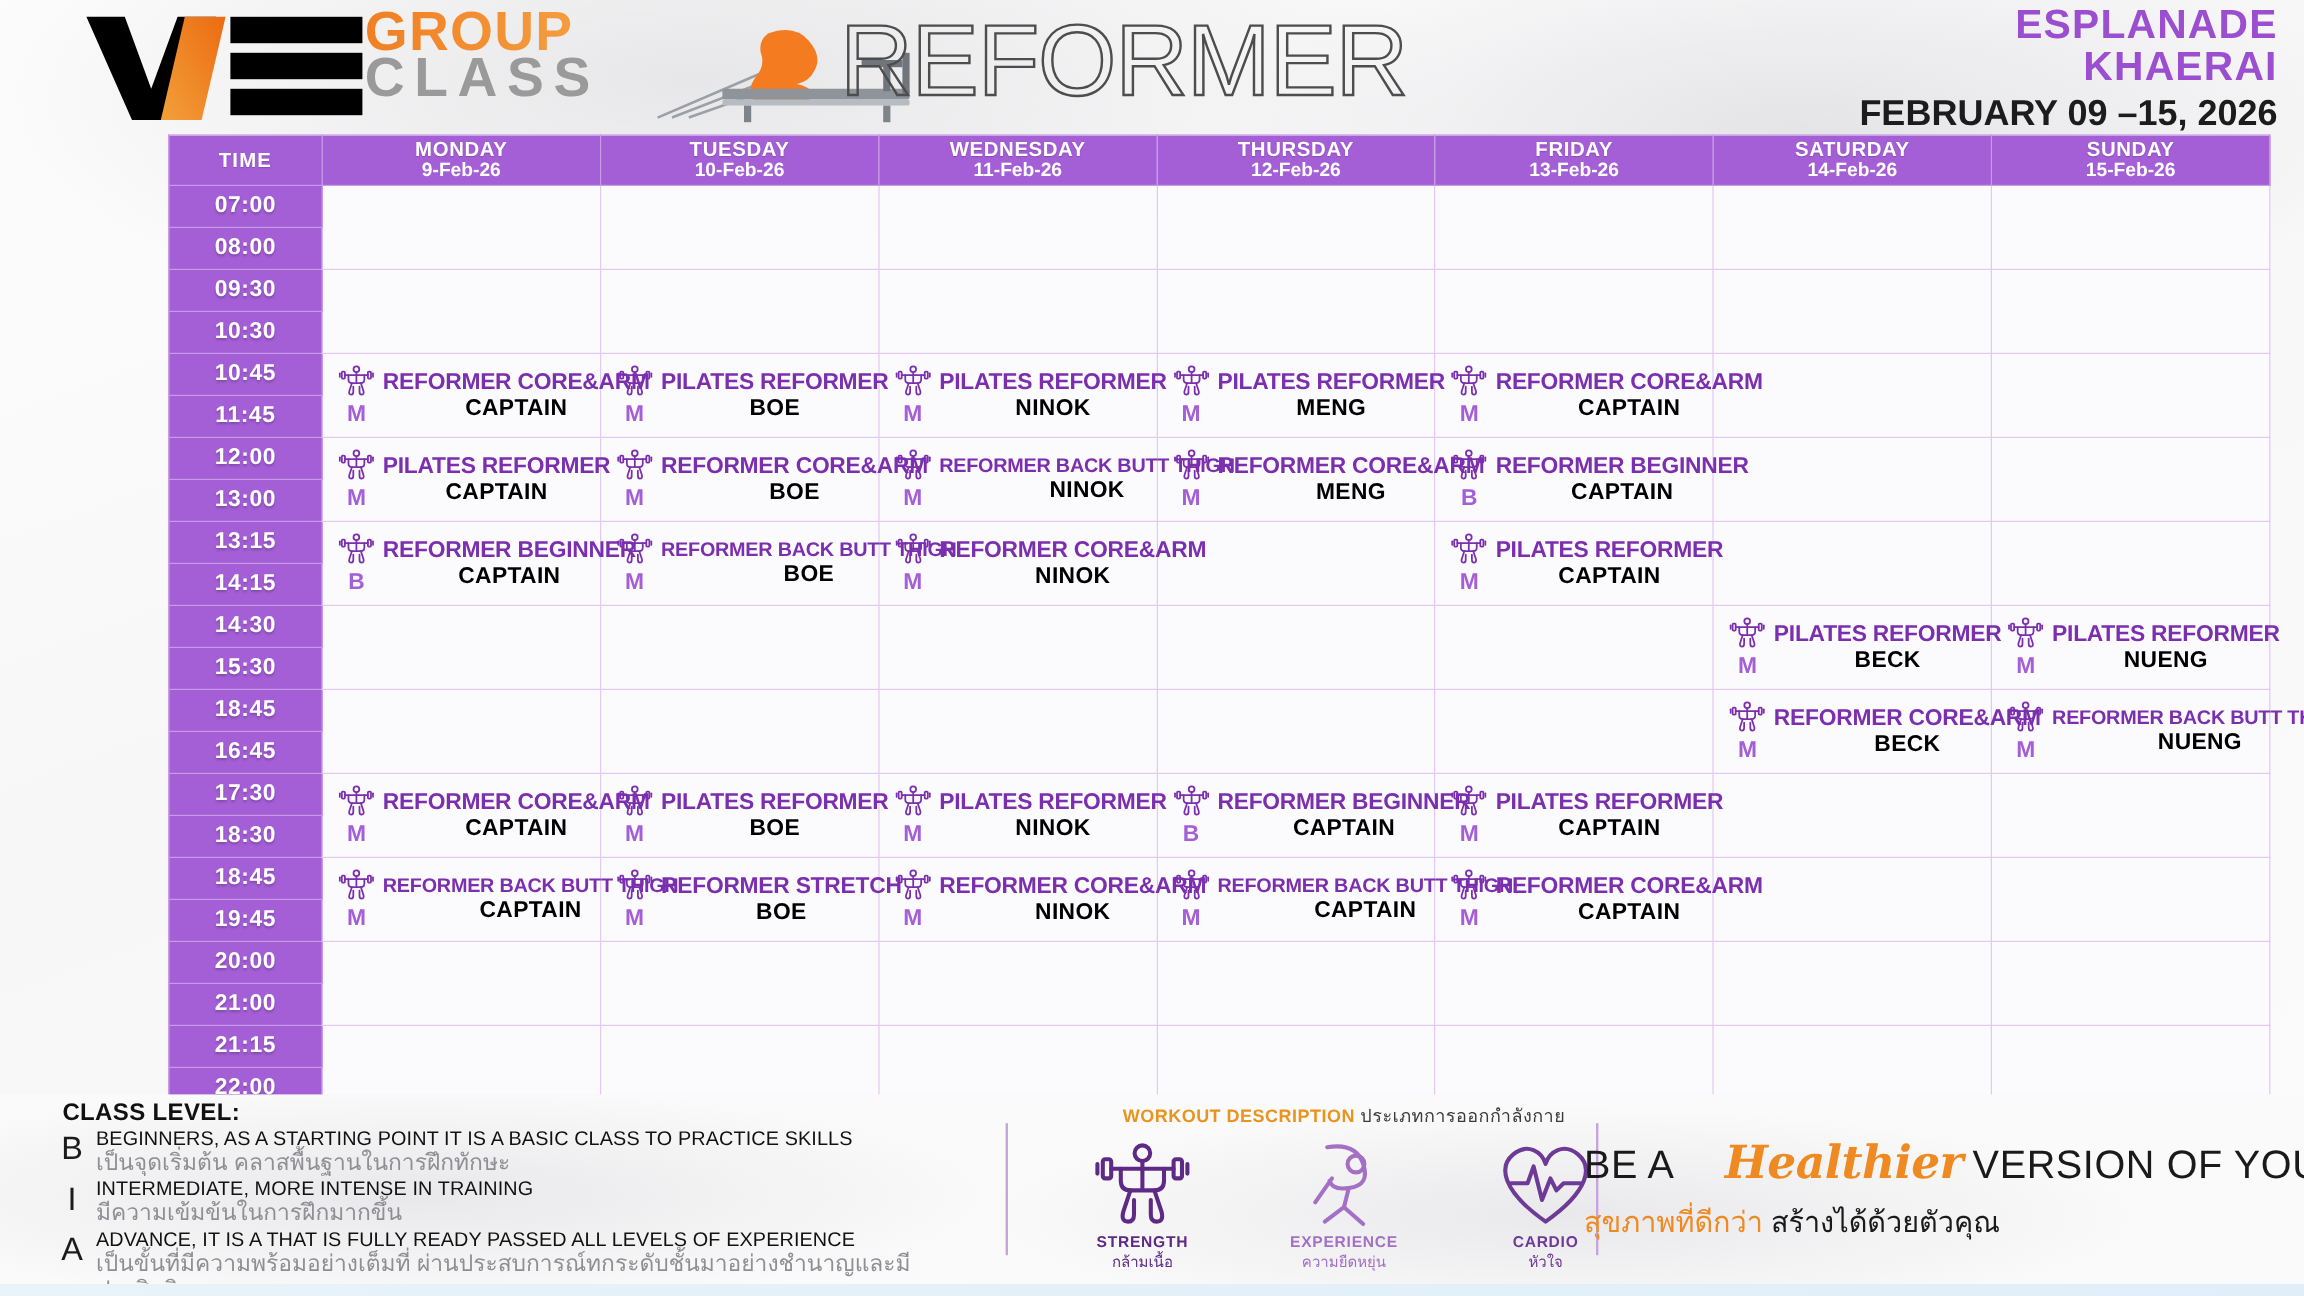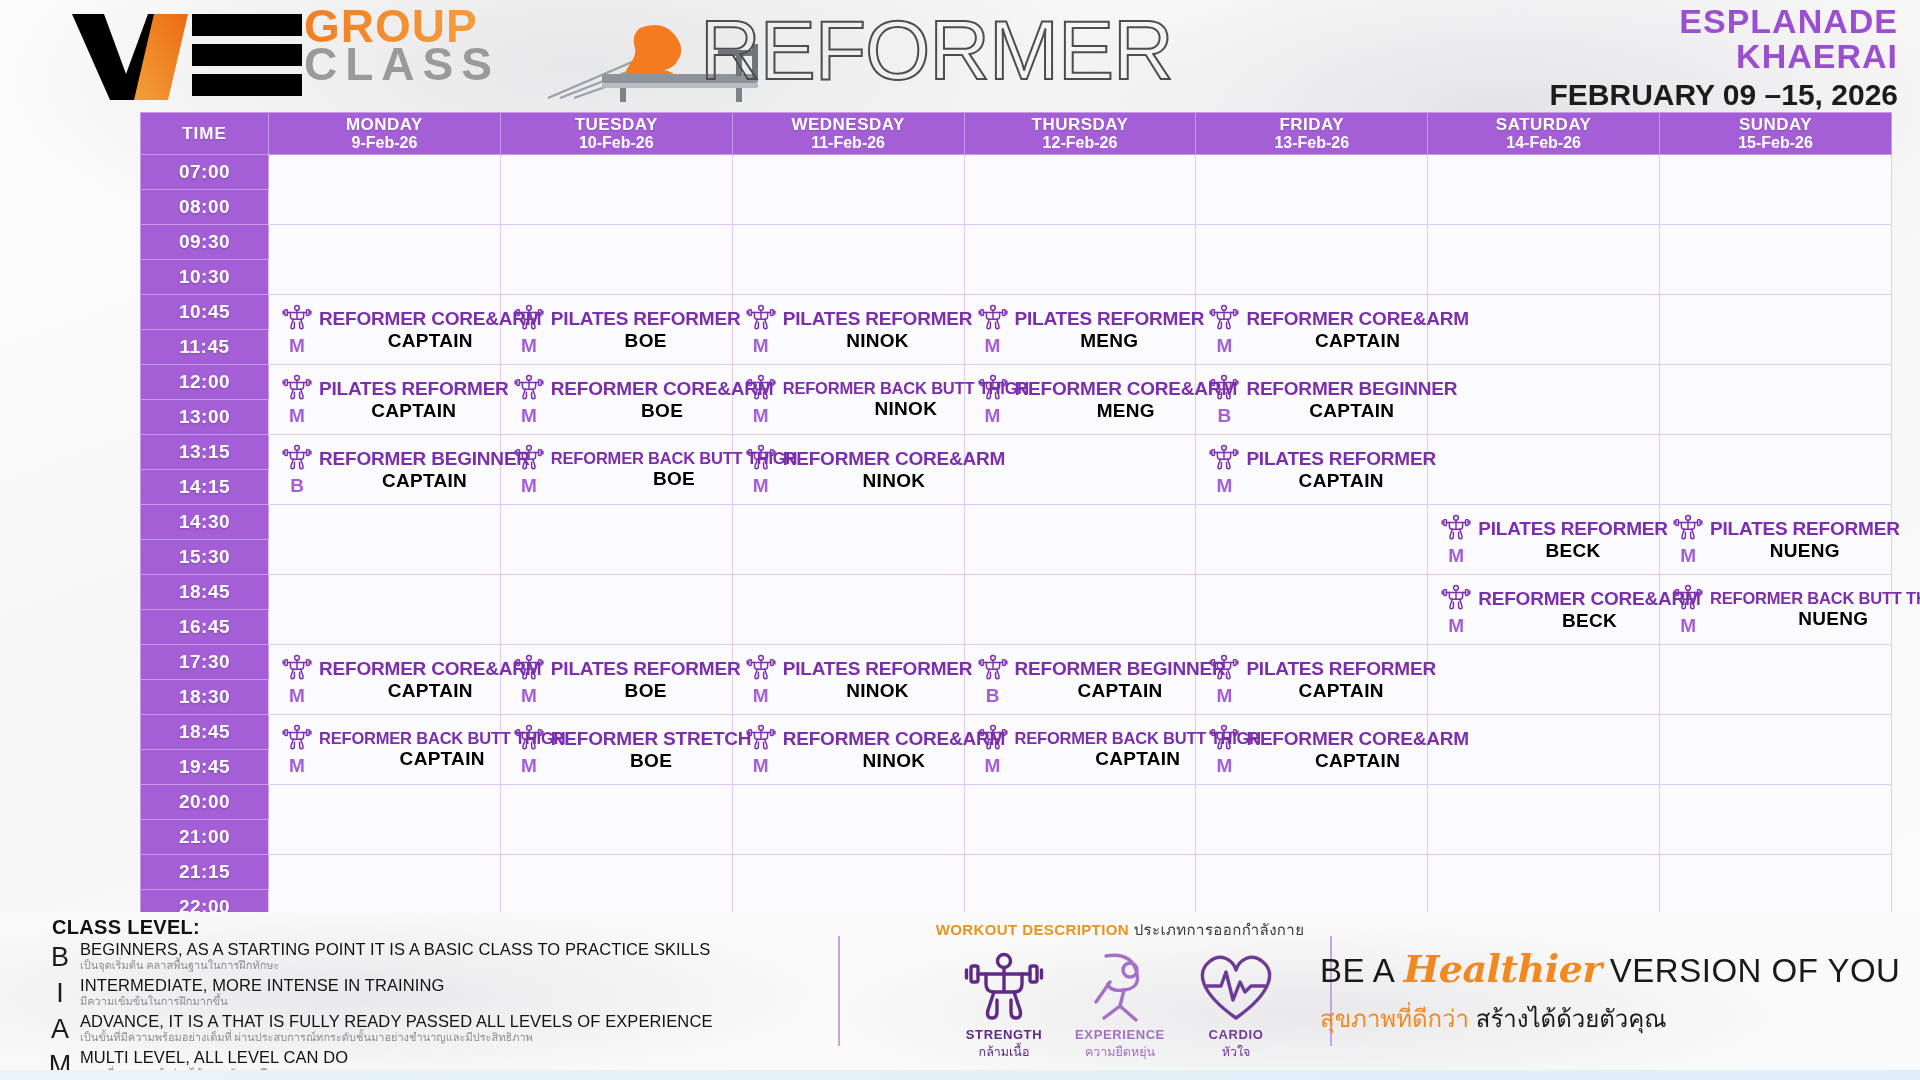--- a/index.html
+++ b/index.html
@@ -182,35 +182,35 @@
     margin-left: 12px;
   }
   .cl-row { display: flex; align-items: flex-start; margin-top: 1px; }
   .cl-letter {
     width: 40px; flex: 0 0 40px; text-align: center;
     font-size: 27px; color: #1b1b1b; font-weight: 400;
     line-height: 1.3;
   }
   .cl-text { flex: 1 1 auto; }
   .cl-en { font-size: 16.5px; color: #111; font-weight: 500; letter-spacing: .1px; line-height: 1.16;}
-  .cl-th { font-size: 11px; color: #8e8e93; line-height: 1.16; font-family: Liberation Serif, serif; }
+  .cl-th { font-size: 19px; color: #8e8e93; line-height: 1.16; }
 
   .vdiv {
     position: absolute; top: 24px; width: 2px; height: 110px;
     background: #c6a5dd;
   }
 
   .workout {
     position: absolute; left: 860px; top: 6px; width: 520px;
     text-align: center;
   }
   .wo-title { font-size: 15px; font-weight: bold; letter-spacing: .4px; }
   .wo-title .en { color: #e9941f; }
   .wo-title .th { color: #3a3a3a; font-weight: normal; }
-  .wo-icons { display: flex; justify-content: center; margin-top: 6px; }
+  .wo-icons { display: flex; justify-content: center; gap: 52px; margin-top: 6px; }
   .wo-item { width: 116px; }
   .wo-item svg { display:block; margin: 0 auto; }
   .wo-en { font-size: 13px; font-weight: bold; letter-spacing: .6px; margin-top: 3px; }
   .wo-th { font-size: 12.5px; }
   .wo-item.strength .wo-en { color:#5e2a86; } .wo-item.strength .wo-th { color:#5e2a86; }
   .wo-item.flex .wo-en { color:#a470c6; } .wo-item.flex .wo-th { color:#a470c6; }
   .wo-item.cardio .wo-en { color:#6d3a95; } .wo-item.cardio .wo-th { color:#6d3a95; }
 
   .tagline {
     position: absolute; right: 40px; top: 34px; width: 560px; text-align: left;
@@ -218,20 +218,21 @@
   .tag-line1 {
     font-size: 33px; color: #1a1a1a; letter-spacing: .5px;
     display: flex; align-items: baseline; gap: 8px; white-space: nowrap;
   }
   .tag-script {
     font-family: "DejaVu Serif", serif;
     font-style: italic; font-weight: bold;
     color: #ef8a22; font-size: 38px;
     letter-spacing: -.5px;
     text-decoration: none;
+    margin-left: 34px;
   }
   .tag-line2 { margin-top: 8px; font-size: 24px; white-space: nowrap; }
   .tag-th-orange { color: #ef8a22; }
   .tag-th-dark { color: #1a1a1a; }
   .bottom-bar {
     position: absolute; left:0; bottom:0; width: 1920px; height: 10px;
     background: linear-gradient(90deg, #e8f3fa, #dfeef8);
   }
 </style>
 </head>

